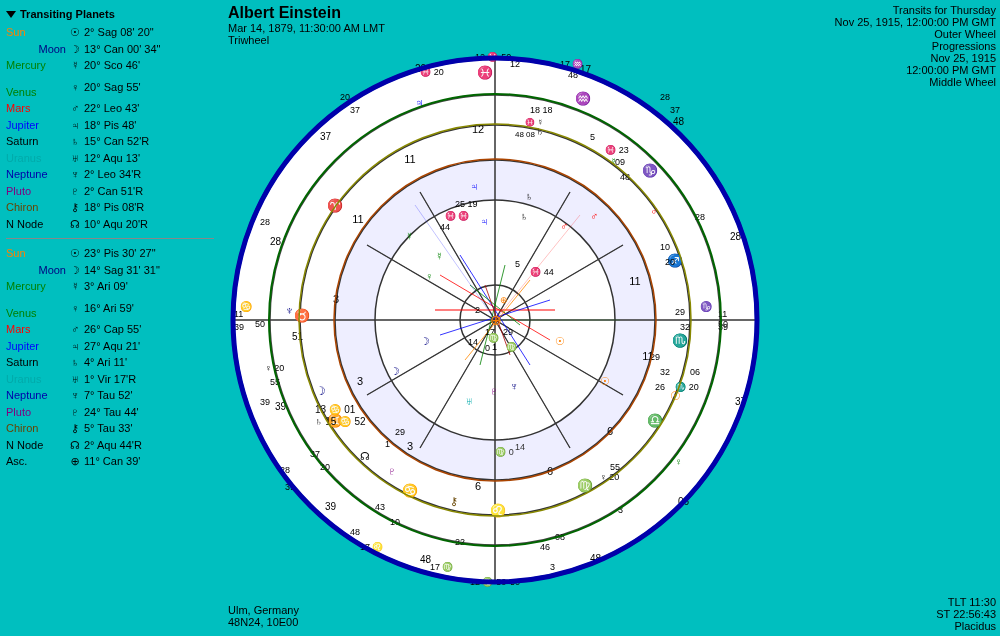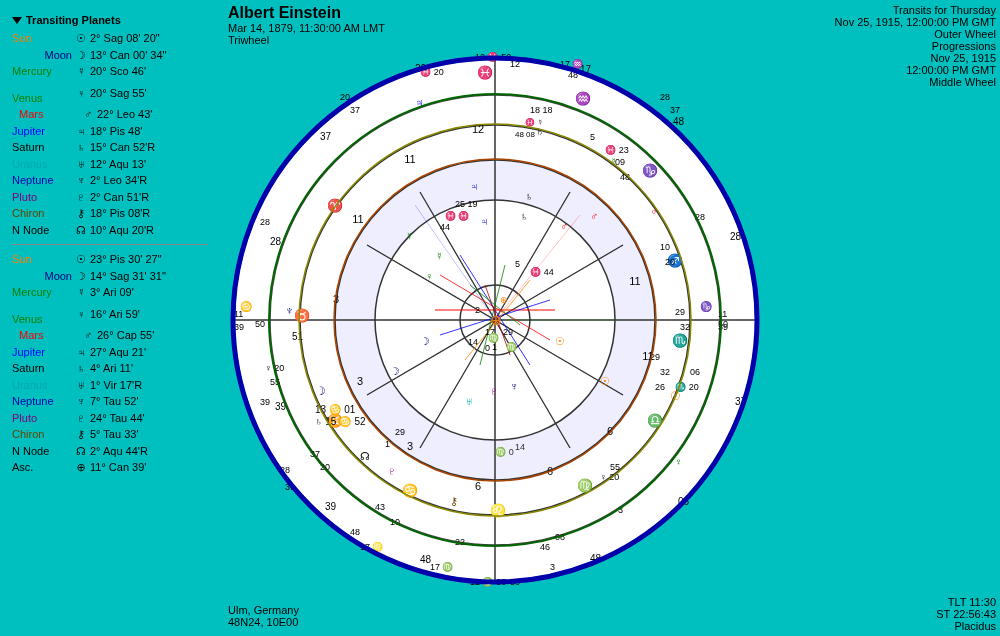--- a/index.html
+++ b/index.html
@@ -14,21 +14,21 @@
     }
 
     
     #sidebar {
       position: absolute;
       left: 0;
       top: 0;
       width: 220px;
       height: 636px;
       background-color: #00BFBF;
-      padding: 12px;
+      padding: 6px;
     }
 
     .section-header {
       display: flex;
       align-items: center;
       gap: 4px;
       font-weight: bold;
       font-size: 11px;
       color: #000;
       margin-bottom: 4px;
@@ -62,21 +62,21 @@
     }
 
     .planet-pos {
       flex: 1;
     }
 
     .sun-color { color: #FF8000; }
     .moon-color { color: #000080; text-align: right; }
     .mercury-color { color: #008000; }
     .venus-color { color: #008000; margin-top: 10px; }
-    .mars-color { color: #FF0000; margin-left: 7px; }
+    .mars-color { color: #FF0000; }
     .jupiter-color { color: #0000FF; }
     .saturn-color { color: #000000; }
     .uranus-color { color: #00AAAA; }
     .neptune-color { color: #0000AA; }
     .pluto-color { color: #800080; }
     .chiron-color { color: #664400; }
     .nnode-color { color: #000000; }
     .asc-color { color: #000000; }
     .mc-color { color: #000000; }
 

